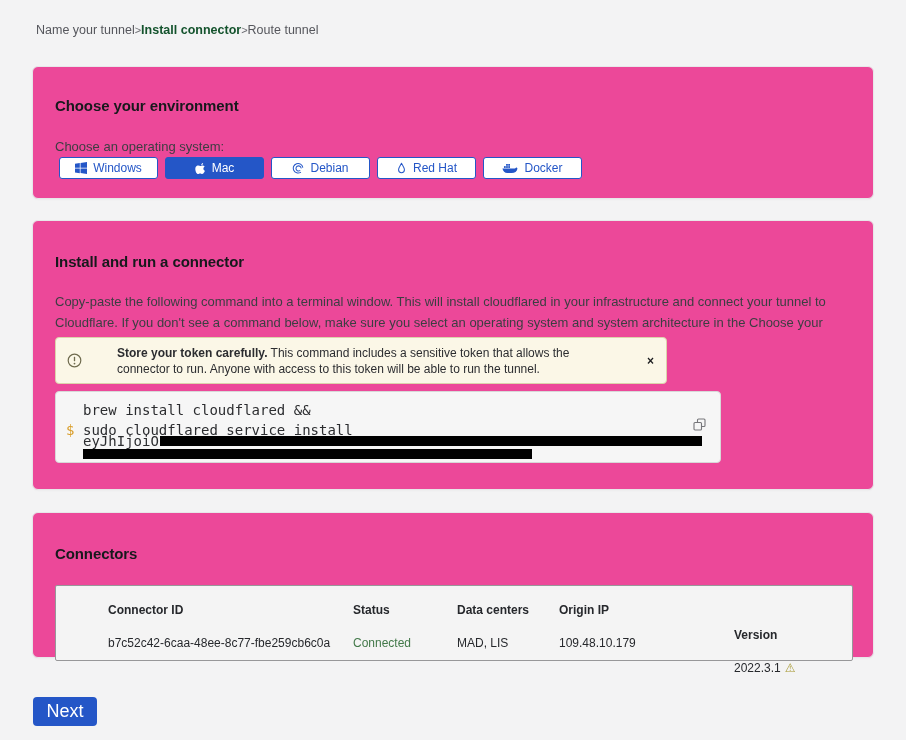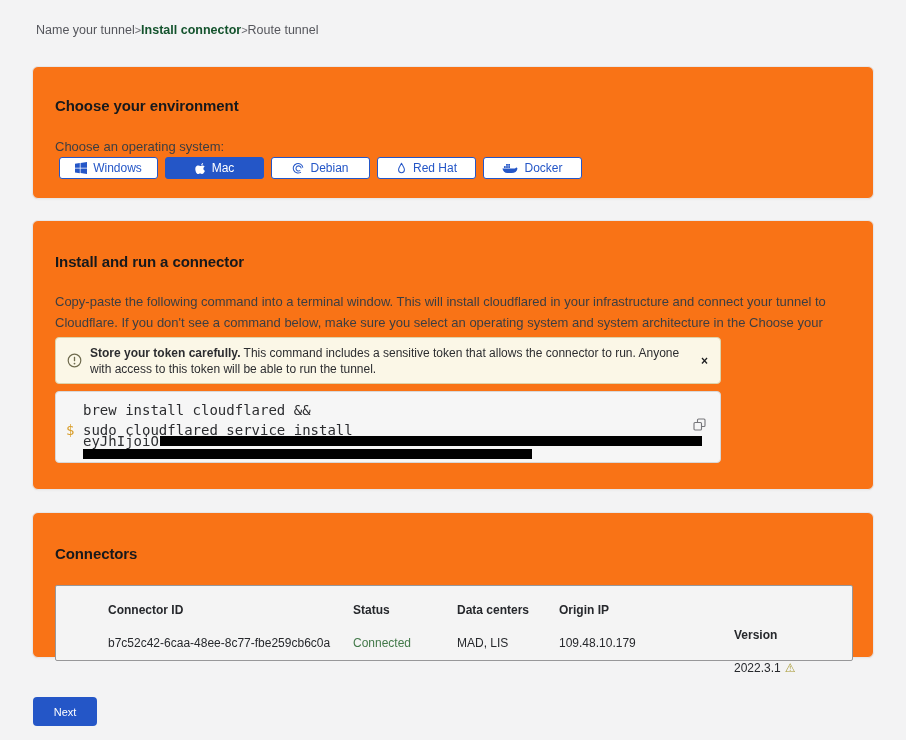--- a/index.html
+++ b/index.html
@@ -13,40 +13,40 @@
   }
   .page { position: absolute; inset: 0; }
 
   
   .breadcrumb { position: absolute; top: 23px; left: 36px; font-size: 12.5px; color: #55565c; display: flex; align-items: center; }
   .breadcrumb .bc { cursor: default; }
   .breadcrumb .bc.active { color: #14532d; font-weight: 700; }
   .breadcrumb .sep { color: #6b6c72; font-size: 11px; }
 
   
-  .card { position: absolute; left: 32px; width: 842px; background: #f97316; border: 1px solid #e7e7e9; border-radius: 6px; box-shadow: 0 1px 2px rgba(0,0,0,0.03); }
+  .card { position: absolute; left: 32px; width: 842px; background: #ec4899; border: 1px solid #e7e7e9; border-radius: 6px; box-shadow: 0 1px 2px rgba(0,0,0,0.03); }
   .card h2 { position: absolute; left: 22px; font-size: 15px; font-weight: 700; color: #17191c; letter-spacing: -0.1px; }
 
   .card-env { top: 66px; height: 133px; }
   .card-env h2 { top: 30px; }
   .os-label { position: absolute; top: 72px; left: 22px; font-size: 13px; color: #3c3e42; }
   .os-row { position: absolute; top: 90px; left: 26px; display: flex; gap: 7px; }
   .os-btn { width: 99px; height: 22px; display: flex; align-items: center; justify-content: center; gap: 6px;
             background: #ffffff; border: 1px solid #2456c7; border-radius: 3px; color: #2456c7;
             font-family: "Liberation Sans", sans-serif; font-size: 12px; cursor: pointer; }
   .os-btn.selected { background: #2456c7; color: #ffffff; }
   .os-icon { display: inline-flex; align-items: center; }
 
   .card-install { top: 220px; height: 270px; }
   .card-install h2 { top: 32px; }
   .install-desc { position: absolute; top: 70px; left: 22px; width: 794px; font-size: 13px; line-height: 21px; color: #3c3e42; }
 
-  .warning-banner { position: absolute; top: 116px; left: 22px; width: 666px; height: 47px;
+  .warning-banner { position: absolute; top: 116px; left: 22px; width: 612px; height: 47px;
                     background: #fbf7e7; border: 1px solid #dcd3ab; border-radius: 4px;
-                    display: flex; align-items: center; padding: 6px 12px 6px 11px; }
+                    display: flex; align-items: center; padding: 6px 12px 6px 11px; gap: 27px; }
   .warn-icon { flex: 0 0 auto; margin-right: 8px; display: inline-flex; }
   .warn-text { flex: 1 1 auto; font-size: 12px; line-height: 16px; color: #2c2d30; padding-right: 14px; }
   .warn-text strong { font-weight: 700; }
   .warn-close { flex: 0 0 auto; background: none; border: none; font-size: 12px; font-weight: 700; color: #1b1c1f; cursor: pointer; line-height: 1; }
 
   .code-block { position: absolute; top: 170px; left: 22px; width: 666px; height: 72px;
                 background: #f6f6f6; border: 1px solid #d8d8d8; border-radius: 4px;
                 font-family: "DejaVu Sans Mono", monospace; font-size: 14px; color: #2c2d30; }
   .code-line { position: absolute; white-space: nowrap; }
   .code-l1 { top: 10px; left: 27px; }
@@ -66,21 +66,21 @@
   .t-row { position: absolute; left: 0; right: 0; display: flex; padding-left: 52px; font-size: 12px; }
   .t-head { top: 17px; font-weight: 700; color: #26282c; }
   .t-data { top: 50px; color: #26282c; }
   .t-cell { flex: 0 0 auto; }
   .c1 { width: 245px; } .c2 { width: 104px; } .c3 { width: 102px; } .c4 { width: 175px; } .c5 { flex: 1 1 auto; margin-top: 25px; }
   .status-connected { color: #43794a; }
   .ver-warn { color: #a5972f; font-size: 12px; margin-left: 4px; }
 
   .next-btn { position: absolute; top: 697px; left: 33px; width: 64px; height: 29px;
               background: #2456c7; color: #ffffff; border: none; border-radius: 4px;
-              font-family: "Liberation Sans", sans-serif; font-size: 11px; cursor: pointer; }
+              font-family: "Liberation Sans", sans-serif; font-size: 18px; cursor: pointer; }
 </style>
 </head>
 <body>
 
 <div class="page">
 
   <nav class="breadcrumb">
     <span class="bc">Name your tunnel</span>
     <span class="sep">&gt;</span>
     <span class="bc active">Install connector</span>

